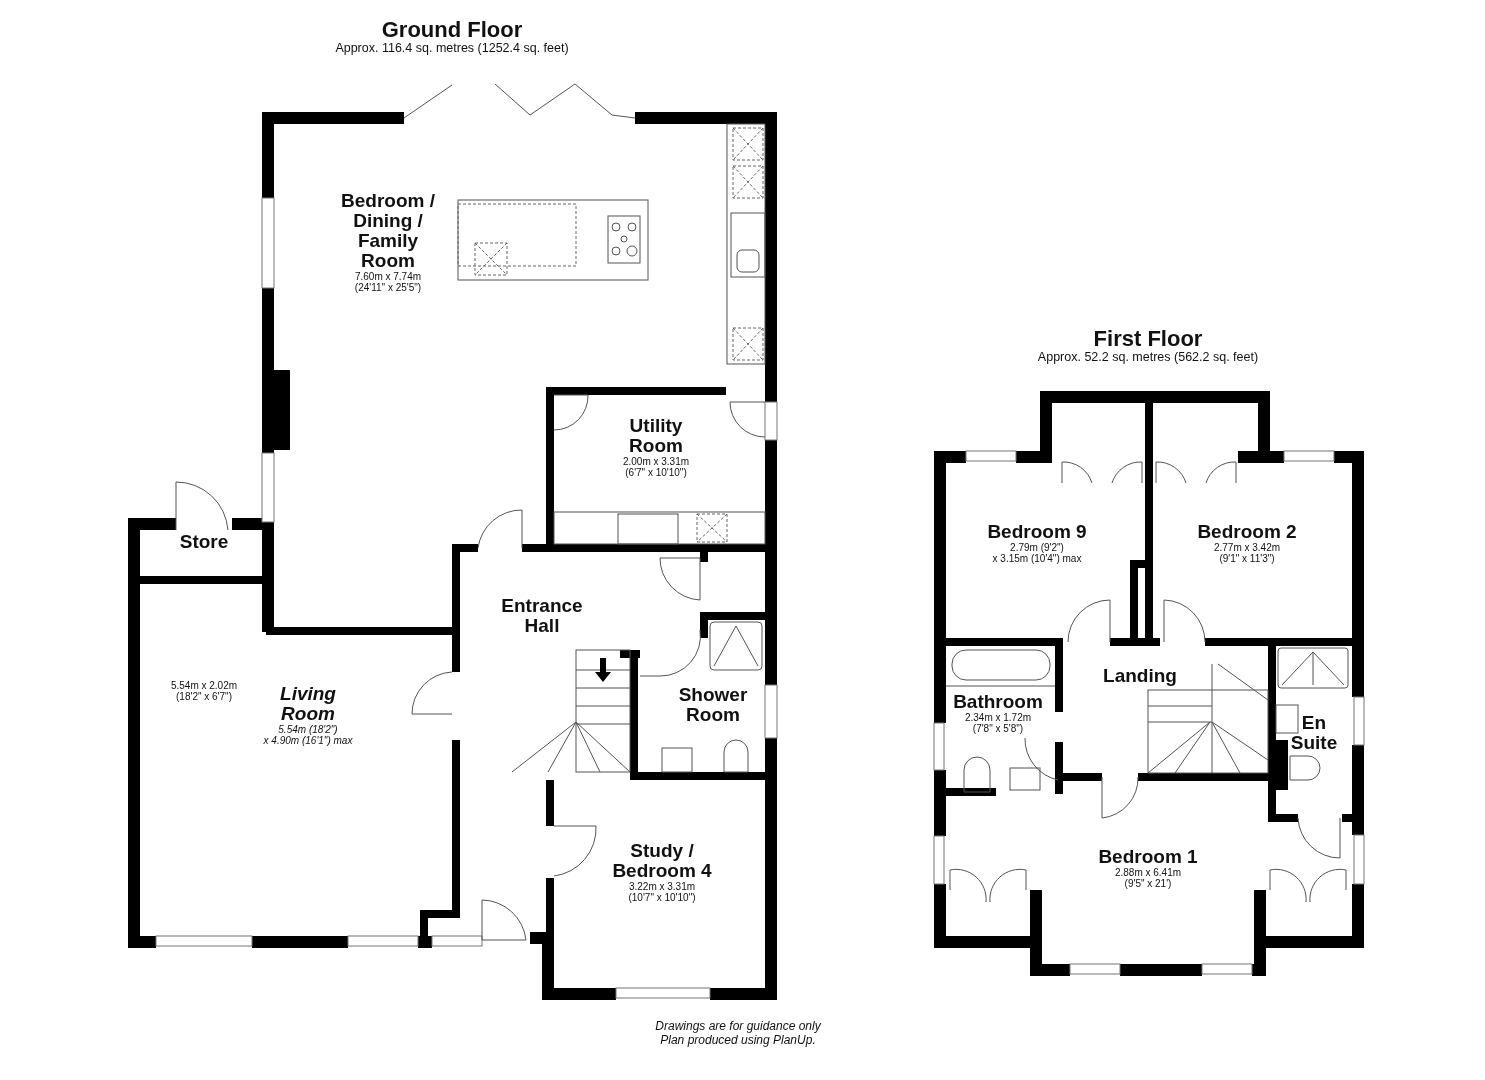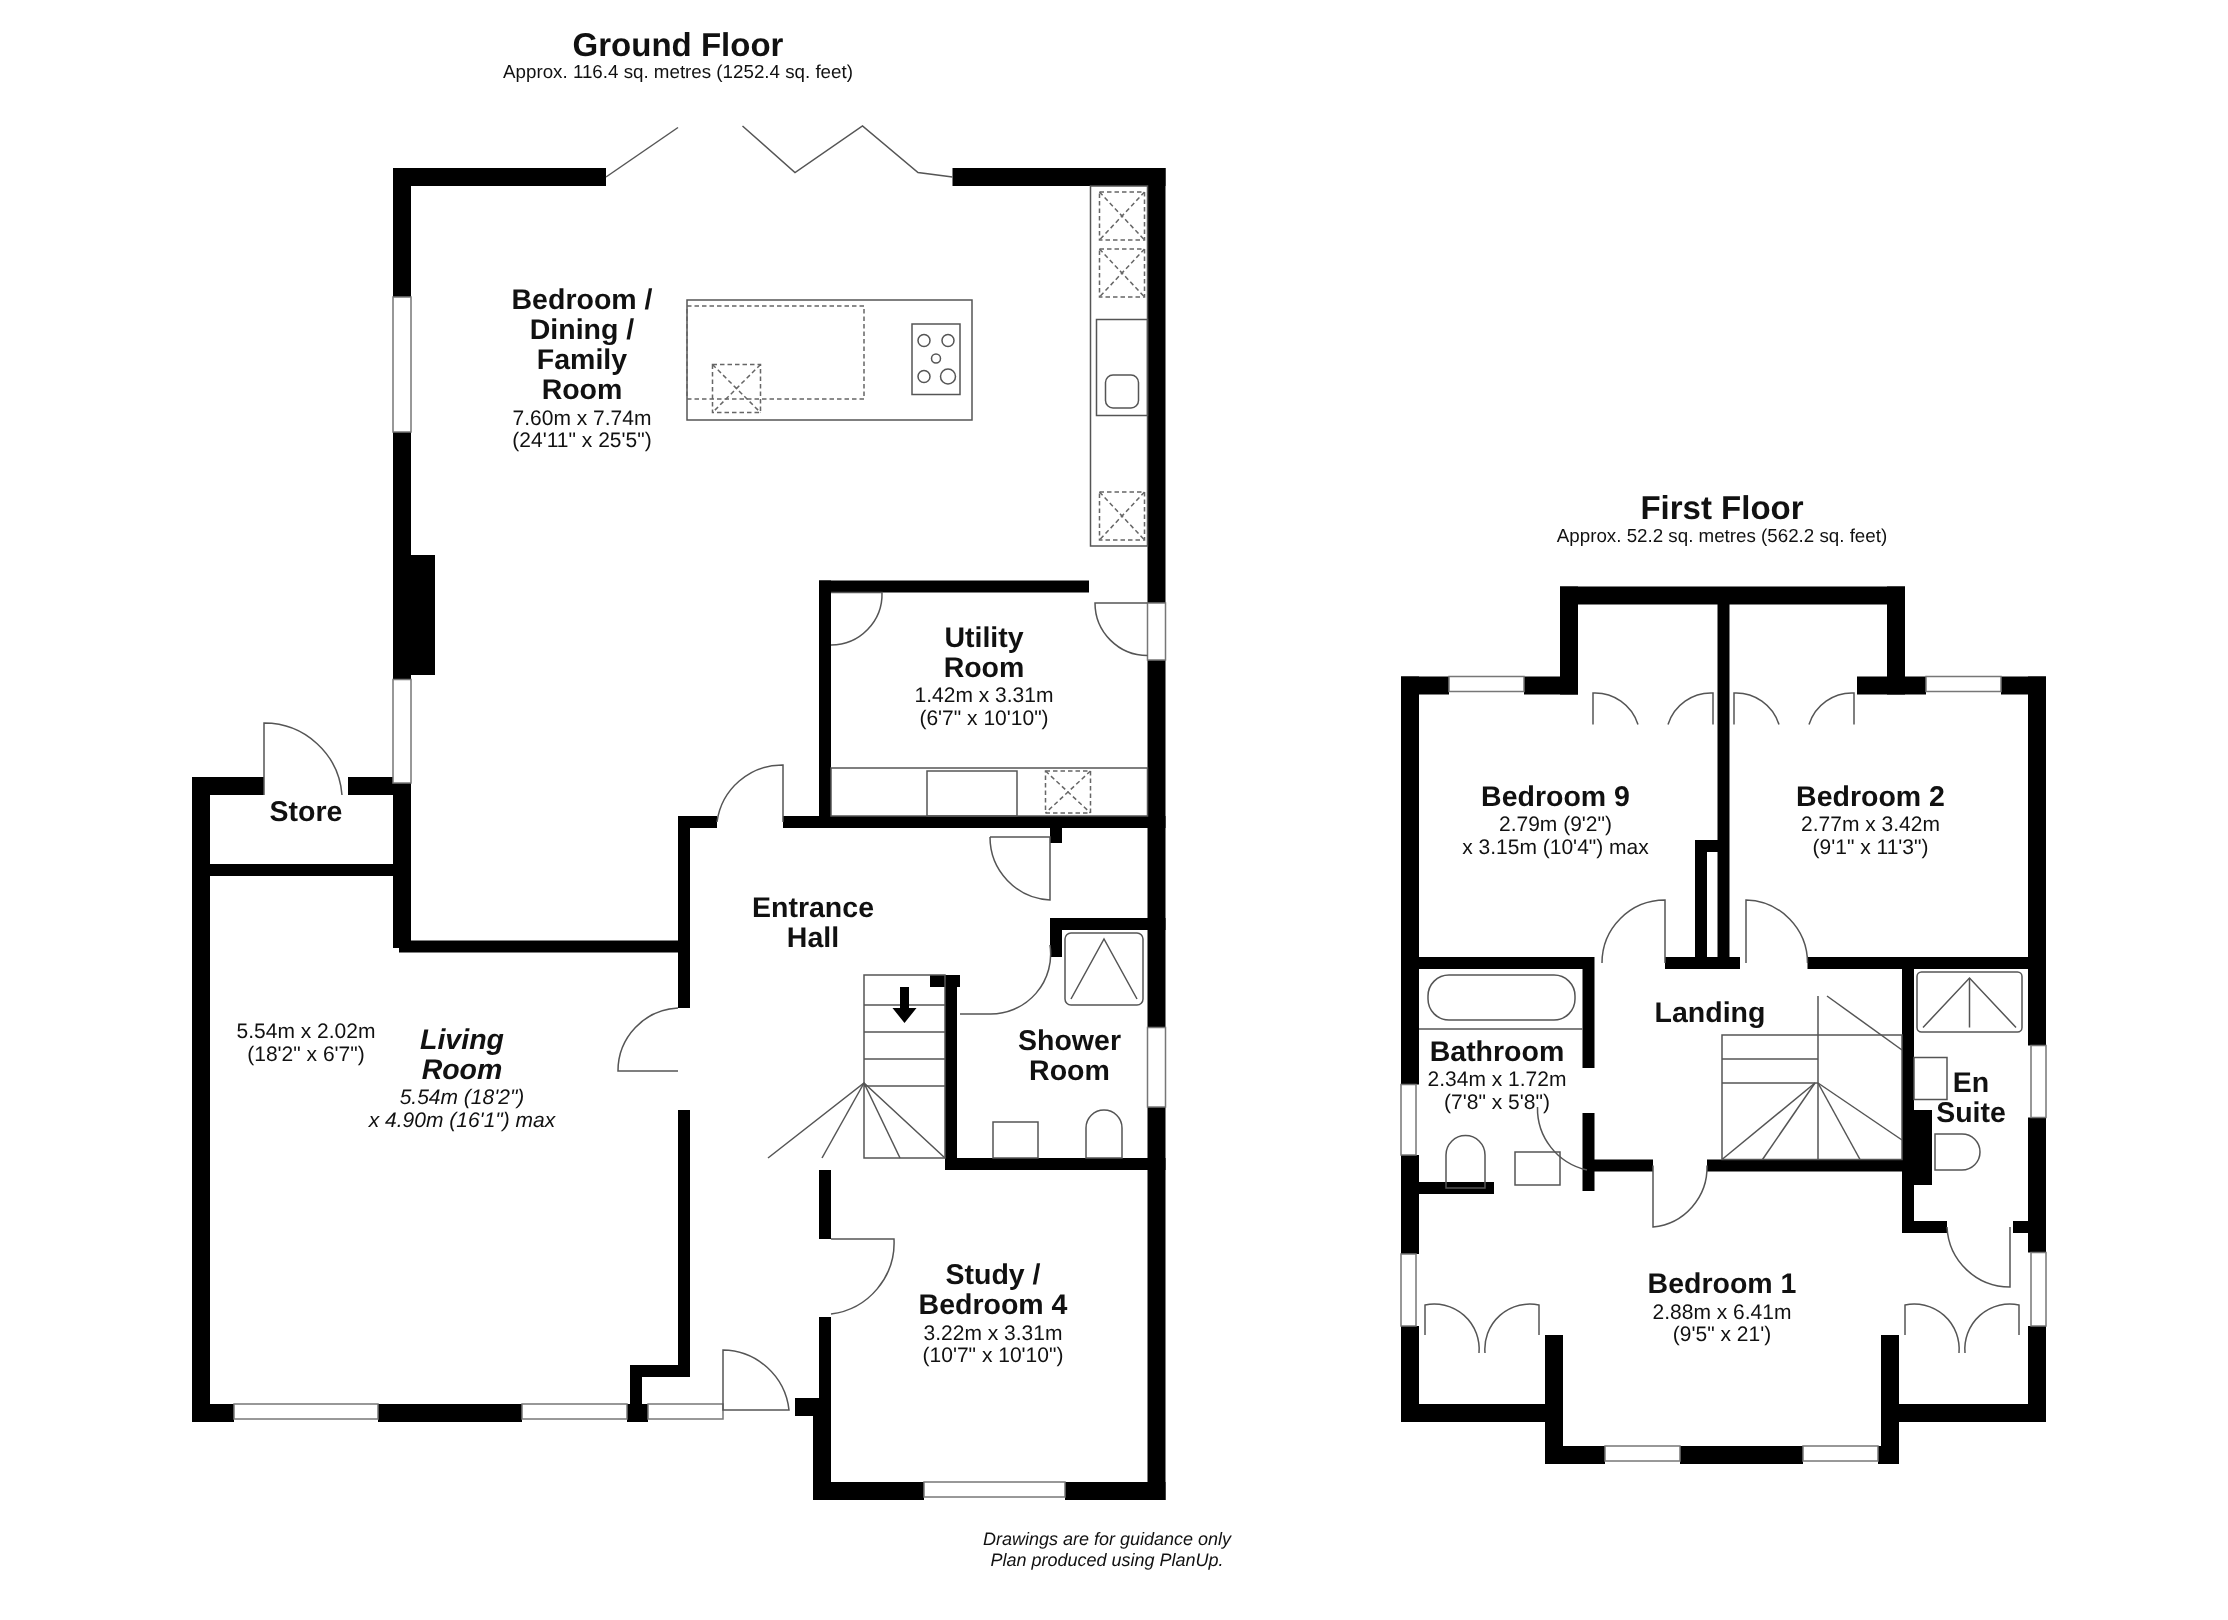--- a/index.html
+++ b/index.html
@@ -5,21 +5,21 @@
   html, body { margin: 0; padding: 0; background: #ffffff; }
   body { width: 1485px; height: 1080px; position: relative; overflow: hidden; font-family: "Liberation Sans", sans-serif; color: #111; }
   svg.plan { position: absolute; left: 0; top: 0; width: 1485px; height: 1080px; }
   .wall { fill: #000; }
   .fix { fill: none; stroke: #555; stroke-width: 1; }
   .fixd { fill: none; stroke: #666; stroke-width: 1; stroke-dasharray: 3 2; }
   .door { fill: none; stroke: #555; stroke-width: 1; }
   .win { fill: #fff; stroke: #777; stroke-width: 1; }
   .lbl { position: absolute; text-align: center; line-height: 1.05; white-space: nowrap; transform: translateX(-50%); }
   .rname { font-weight: bold; font-size: 19px; display: block; }
-  .rdim { font-size: 14px; display: block; line-height: 1.1; }
+  .rdim { font-size: 10px; display: block; line-height: 1.1; }
   .ftitle { font-weight: bold; font-size: 22px; display: block; }
   .farea { font-size: 12.5px; display: block; margin-top: 1px; }
   .total { font-size: 18.5px; display: block; }
   .note { font-size: 12px; display: block; line-height: 1.15; font-style: italic; }
 </style>
 </head>
 <body>
 
 <svg class="plan" viewBox="0 0 1485 1080" xmlns="http://www.w3.org/2000/svg">
 
@@ -276,21 +276,21 @@
   <span class="rname">Dining /</span>
   <span class="rname">Family</span>
   <span class="rname">Room</span>
   <span class="rdim">7.60m x 7.74m</span>
   <span class="rdim">(24'11" x 25'5")</span>
 </div>
 
 <div class="lbl" style="left:656px; top:416px;">
   <span class="rname">Utility</span>
   <span class="rname">Room</span>
-  <span class="rdim">1.42m x 3.31m</span>
+  <span class="rdim">2.00m x 3.31m</span>
   <span class="rdim">(6'7" x 10'10")</span>
 </div>
 
 <div class="lbl" style="left:204px; top:532px;">
   <span class="rname">Store</span>
 </div>
 
 <div class="lbl" style="left:542px; top:596px;">
   <span class="rname">Entrance</span>
   <span class="rname">Hall</span>

